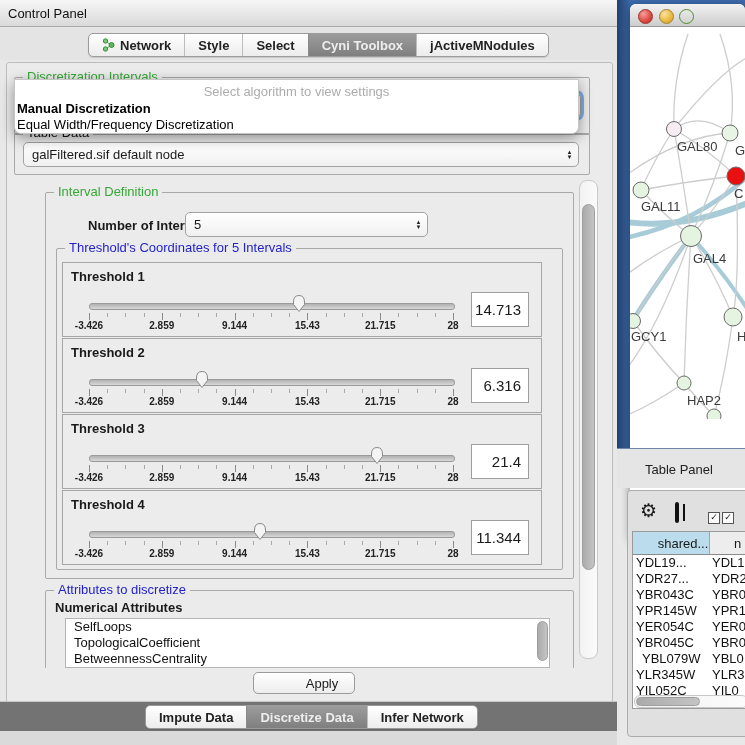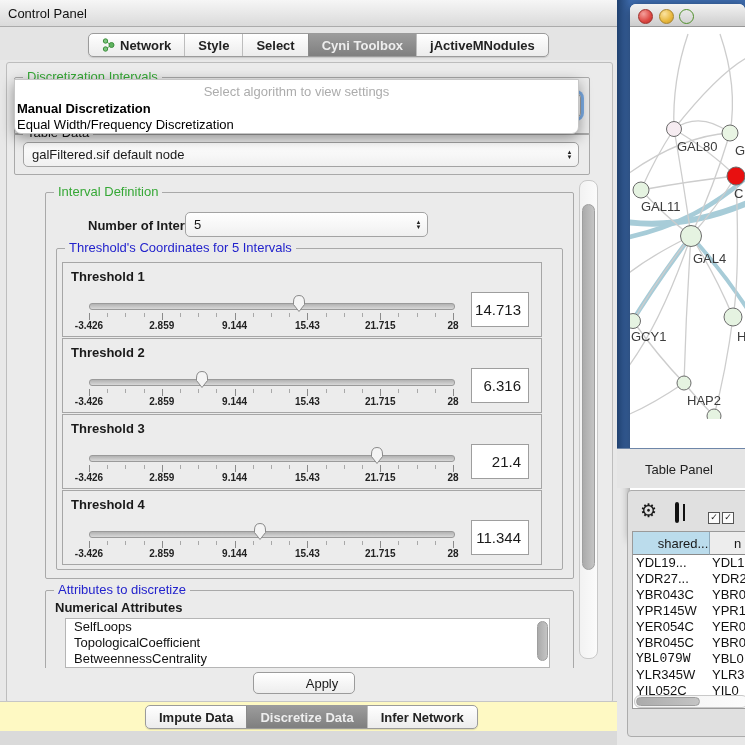--- a/index.html
+++ b/index.html
@@ -309,21 +309,21 @@
       <div class="list-item">TopologicalCoefficient</div>
       <div class="list-item">BetweennessCentrality</div>
     </div>
 
   <div class="abs" style="left:8px;top:668px;width:600px;height:31px;background:#EBEBEB;">
     <div class="btn" style="position:absolute;left:245px;top:4px;width:64px;height:20px;">
       <span>Apply</span>
     </div>
   </div>
 
-  <div class="abs" style="left:0;top:701px;width:617px;height:29px;background:#fef9c3;border-top:1px solid #C6C6C6;">
+  <div class="abs" style="left:0;top:701px;width:617px;height:29px;background:#737373;border-top:1px solid #C6C6C6;">
     <div class="abs seg-group" style="left:145px;top:3px;" id="bottom-tabs">
         <span class="seg">
           <span>Impute Data</span>
         </span>
         <span class="seg sel">
           <span>Discretize Data</span>
         </span>
         <span class="seg">
           <span>Infer Network</span>
         </span>
@@ -430,21 +430,21 @@
           </div>
           <div class="trow" style="top: 87px;">
             <span class="tcell" style="width: 77px; padding-left: 3px;">YER054C</span>
             <span class="tcell" style="width: 60px; padding-left: 2px;">YER0</span>
           </div>
           <div class="trow" style="top: 103px;">
             <span class="tcell" style="width: 77px; padding-left: 3px;">YBR045C</span>
             <span class="tcell" style="width: 60px; padding-left: 2px;">YBR0</span>
           </div>
           <div class="trow" style="top: 119px;">
-            <span class="tcell" style="width: 77px; padding-left: 3px; font-family: Liberation Mono, monospace;">YBL079W</span>
+            <span class="tcell" style="width: 77px; padding-left: 9px;">YBL079W</span>
             <span class="tcell" style="width: 60px; padding-left: 2px;">YBL0</span>
           </div>
           <div class="trow" style="top: 135px;">
             <span class="tcell" style="width: 77px; padding-left: 3px;">YLR345W</span>
             <span class="tcell" style="width: 60px; padding-left: 2px;">YLR3</span>
           </div>
           <div class="trow" style="top: 151px;">
             <span class="tcell" style="width: 77px; padding-left: 3px;">YIL052C</span>
             <span class="tcell" style="width: 60px; padding-left: 2px;">YIL0</span>
           </div>

